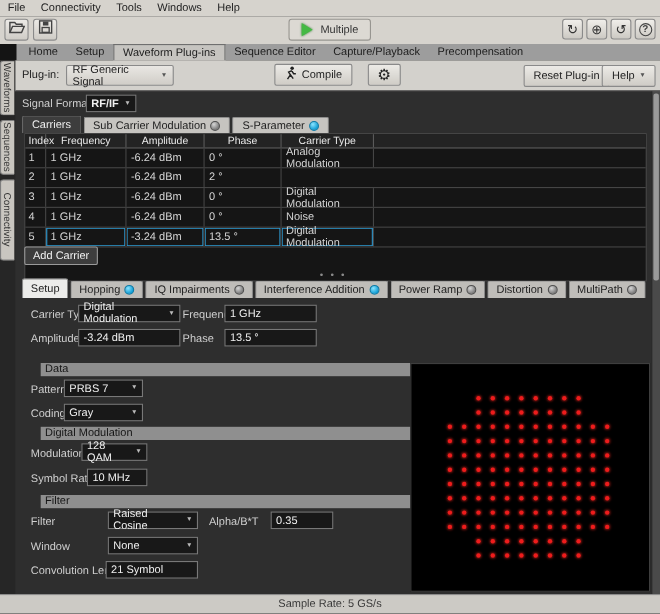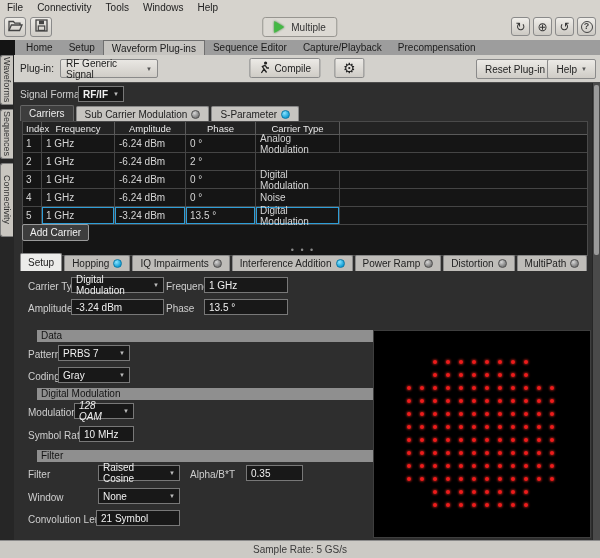--- a/index.html
+++ b/index.html
@@ -341,21 +341,21 @@
       <span class="arrow">▼</span>
     </div>
     <span class="flabel" style="left:14px;top:288px;">Coding</span>
     <div class="dark-input dark-select" style="left:44px;top:284px;width:72px;">
       <span>Gray</span>
       <span class="arrow">▼</span>
     </div>
 
     <div class="section" style="top:305px;">Digital Modulation</div>
     <span class="flabel" style="left:14px;top:324px;">Modulation</span>
-    <div class="dark-input dark-select" style="left:60px;top:320px;width:60px;font-style:italic;">
+    <div class="dark-input dark-select" style="left:60px;top:320px;width:60px;">
       <span>128 QAM</span>
       <span class="arrow">▼</span>
     </div>
     <span class="flabel" style="left:14px;top:347px;">Symbol Rate</span>
     <div class="dark-input" style="left:65px;top:343px;width:55px;text-align:center;">
       <span>10 MHz</span>
     </div>
 
     <div class="section" style="top:367px;">Filter</div>
     <span class="flabel" style="left:14px;top:386px;">Filter</span>

